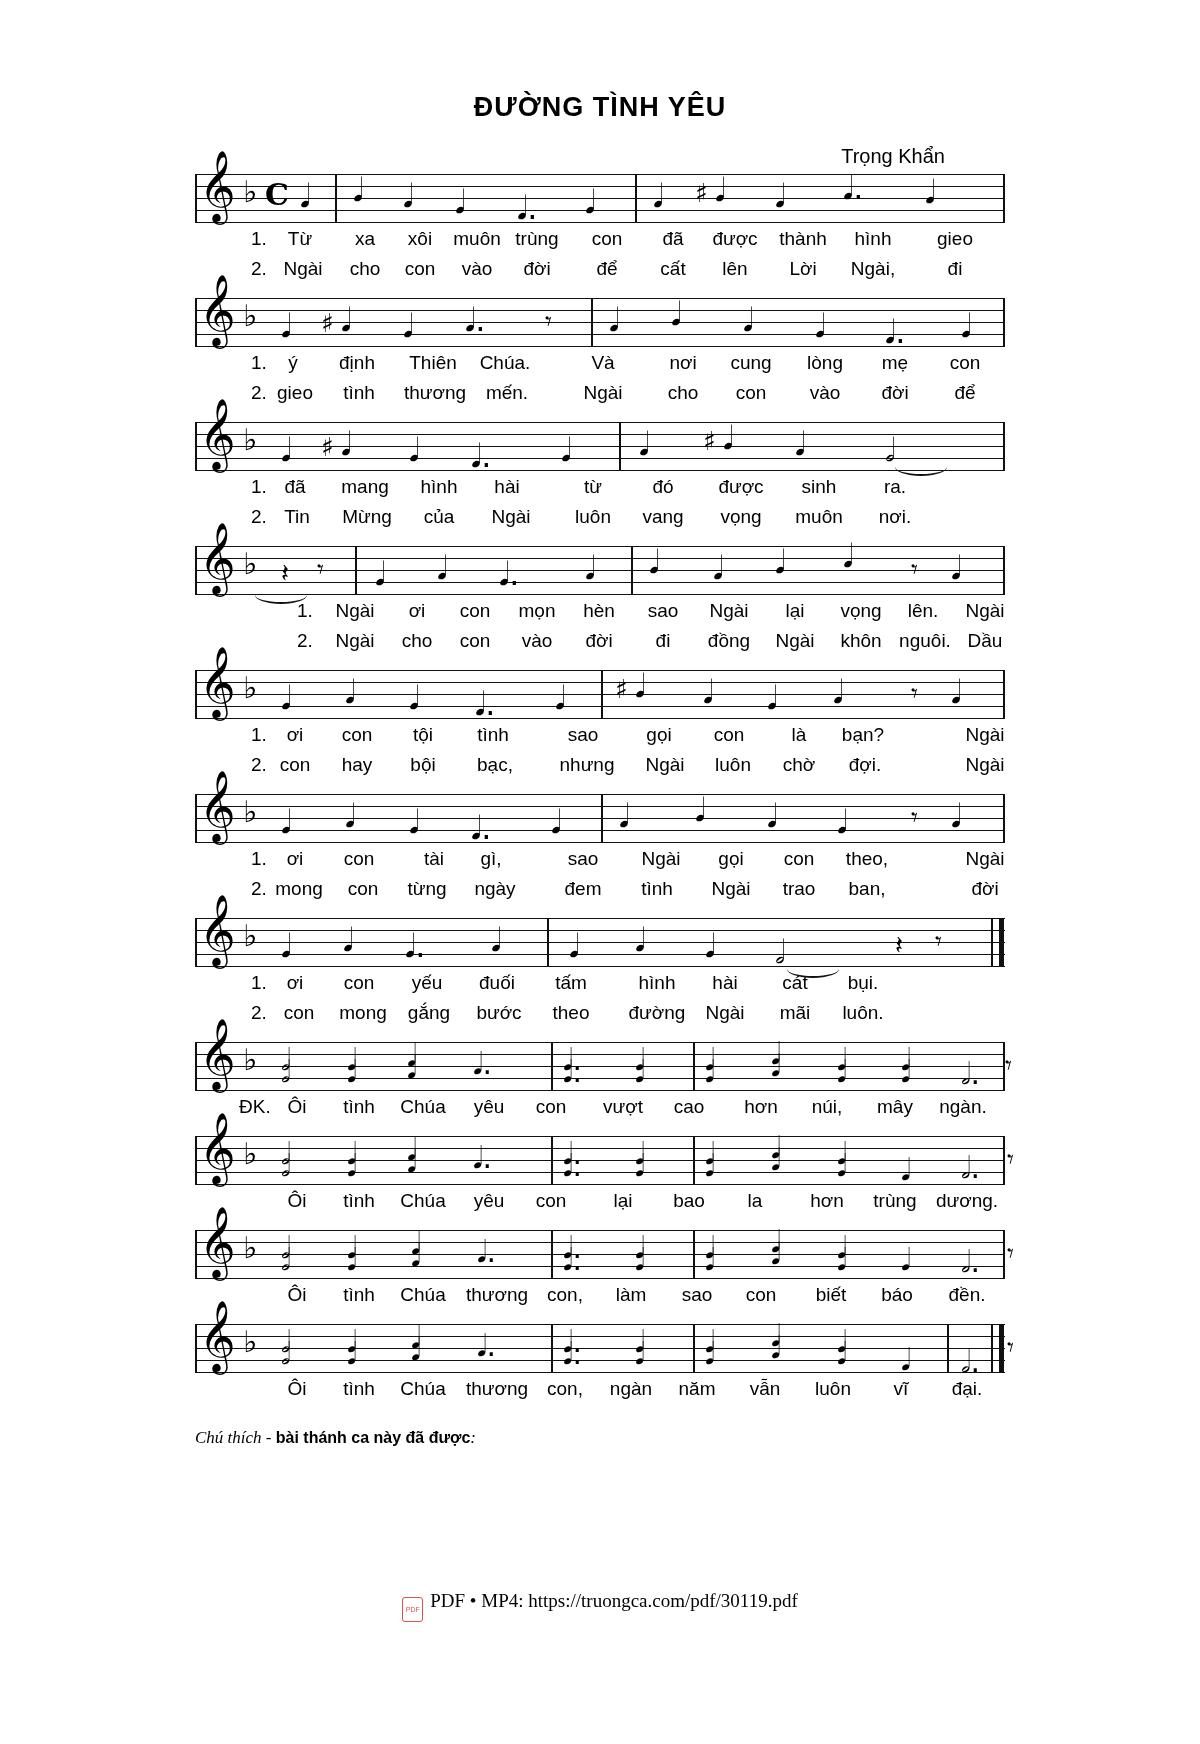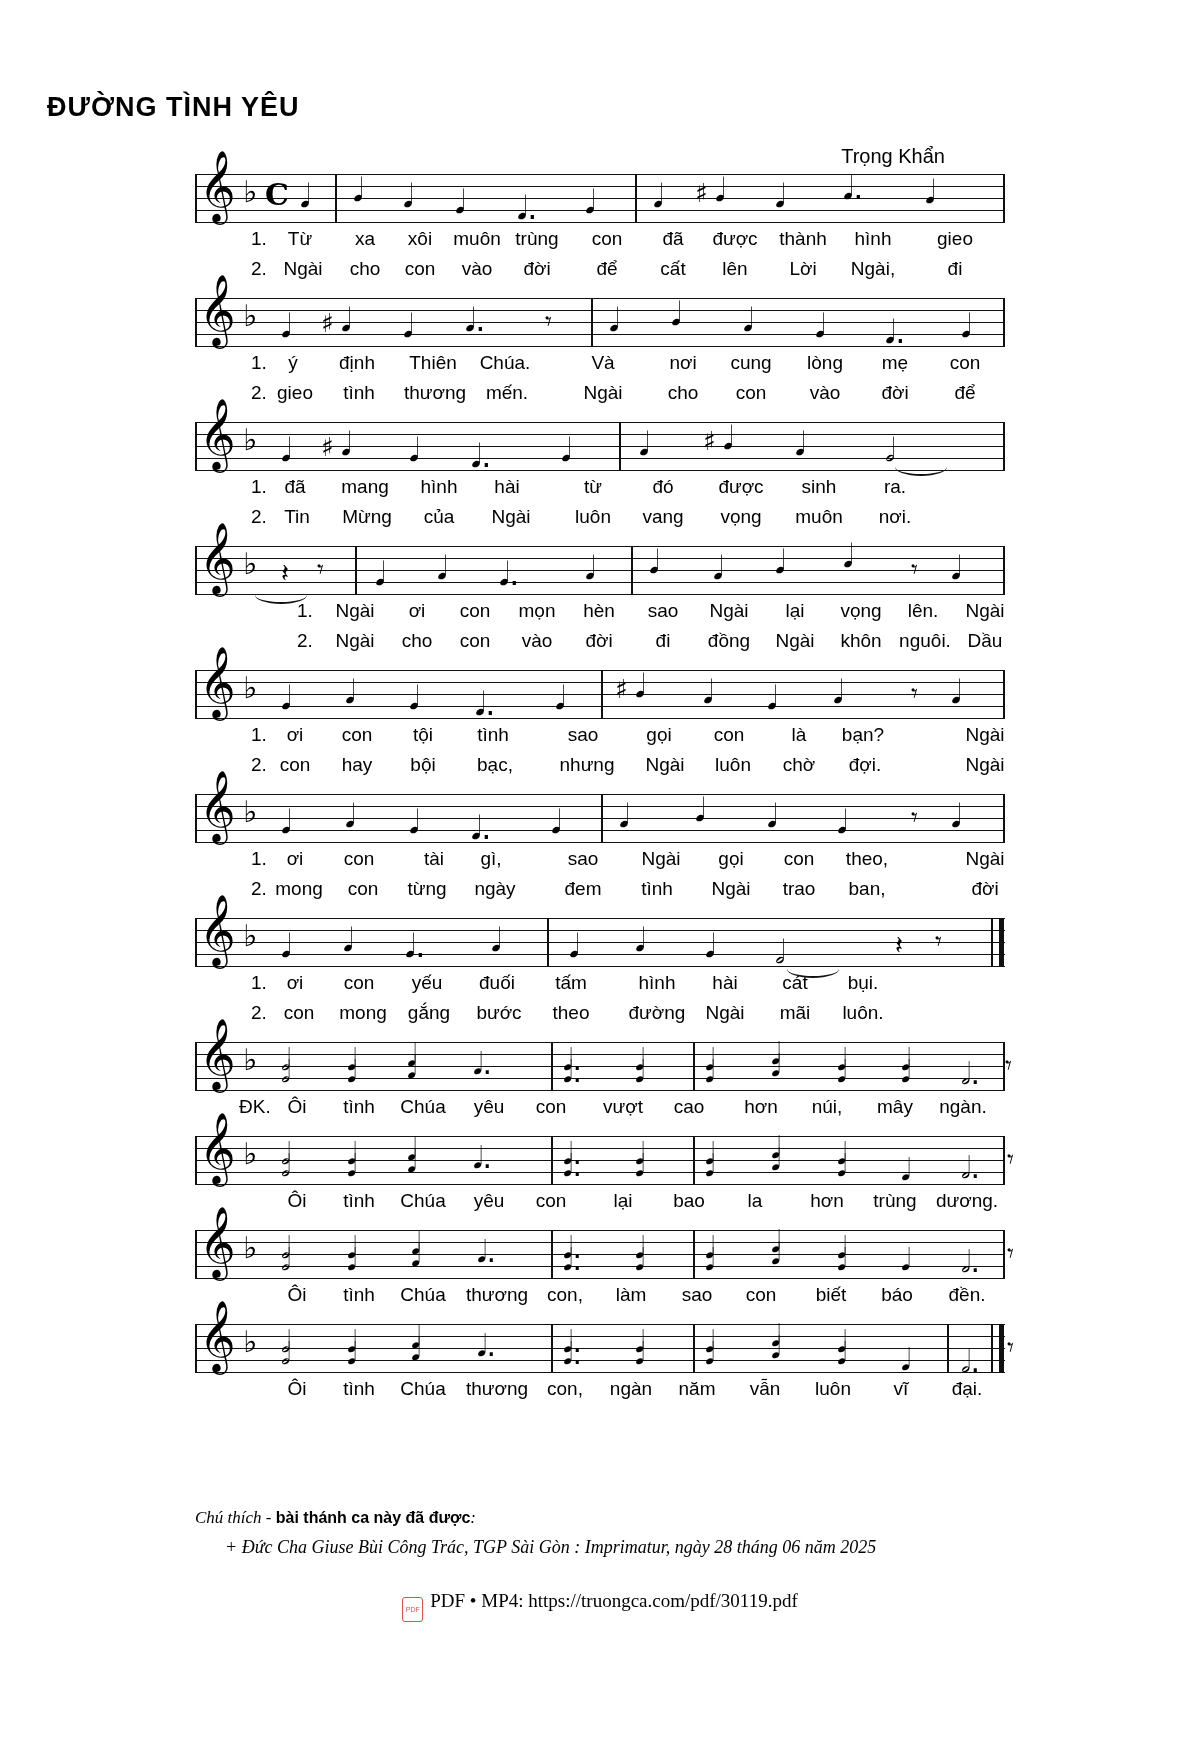--- a/index.html
+++ b/index.html
@@ -16,26 +16,25 @@
     overflow: hidden;
   }
   .sheet {
     position: relative;
     width: 1200px;
     height: 1744px;
     box-sizing: border-box;
     padding: 0;
   }
   .title {
-    text-align: left;
+    text-align: center;
     font-weight: bold;
     font-size: 27px;
     letter-spacing: 1px;
     margin-top: 92px;
-    margin-left: 47px;
   }
   .composer {
     text-align: right;
     font-size: 20px;
     margin-top: 22px;
     padding-right: 255px;
   }
   .systems {
     margin-top: 6px;
   }
@@ -138,21 +137,21 @@
     transform: translateX(-50%);
   }
   .notes-block {
     position: relative;
     height: 54px;
   }
   .sys-spacer { height: 10px; }
   .footer {
     position: absolute;
     left: 195px;
-    top: 1416px;
+    top: 1336px;
     width: 900px;
     font-size: 17px;
     font-style: italic;
     font-family: "Liberation Serif", serif;
   }
   .footer .lead { font-style: italic; }
   .footer .lead b { font-style: normal; font-weight: bold; font-family: "Liberation Sans", sans-serif; font-size: 16px; }
   .footer .item {
     margin-left: 30px;
     margin-top: 9px;
@@ -804,20 +803,19 @@
         <span class="syl" style="left:772px">đại.</span>
       </div>
     </div>
 
   </div>
 
   <div class="footer">
     <div class="lead">
       <span>Chú thích - </span><b>bài thánh ca này đã được</b><span>:</span>
     </div>
-    <div class="item">+ Đức Cha Giuse Bùi Công Trác, TGP Sài Gòn : Imprimatur, ngày 28 tháng 06 năm 2025</div>
   </div>
 
   <div class="pdfline">
     <span class="pdf-badge">PDF</span><span>PDF • MP4: https://truongca.com/pdf/30119.pdf</span>
   </div>
 
 </div>
 
 </body></html>

